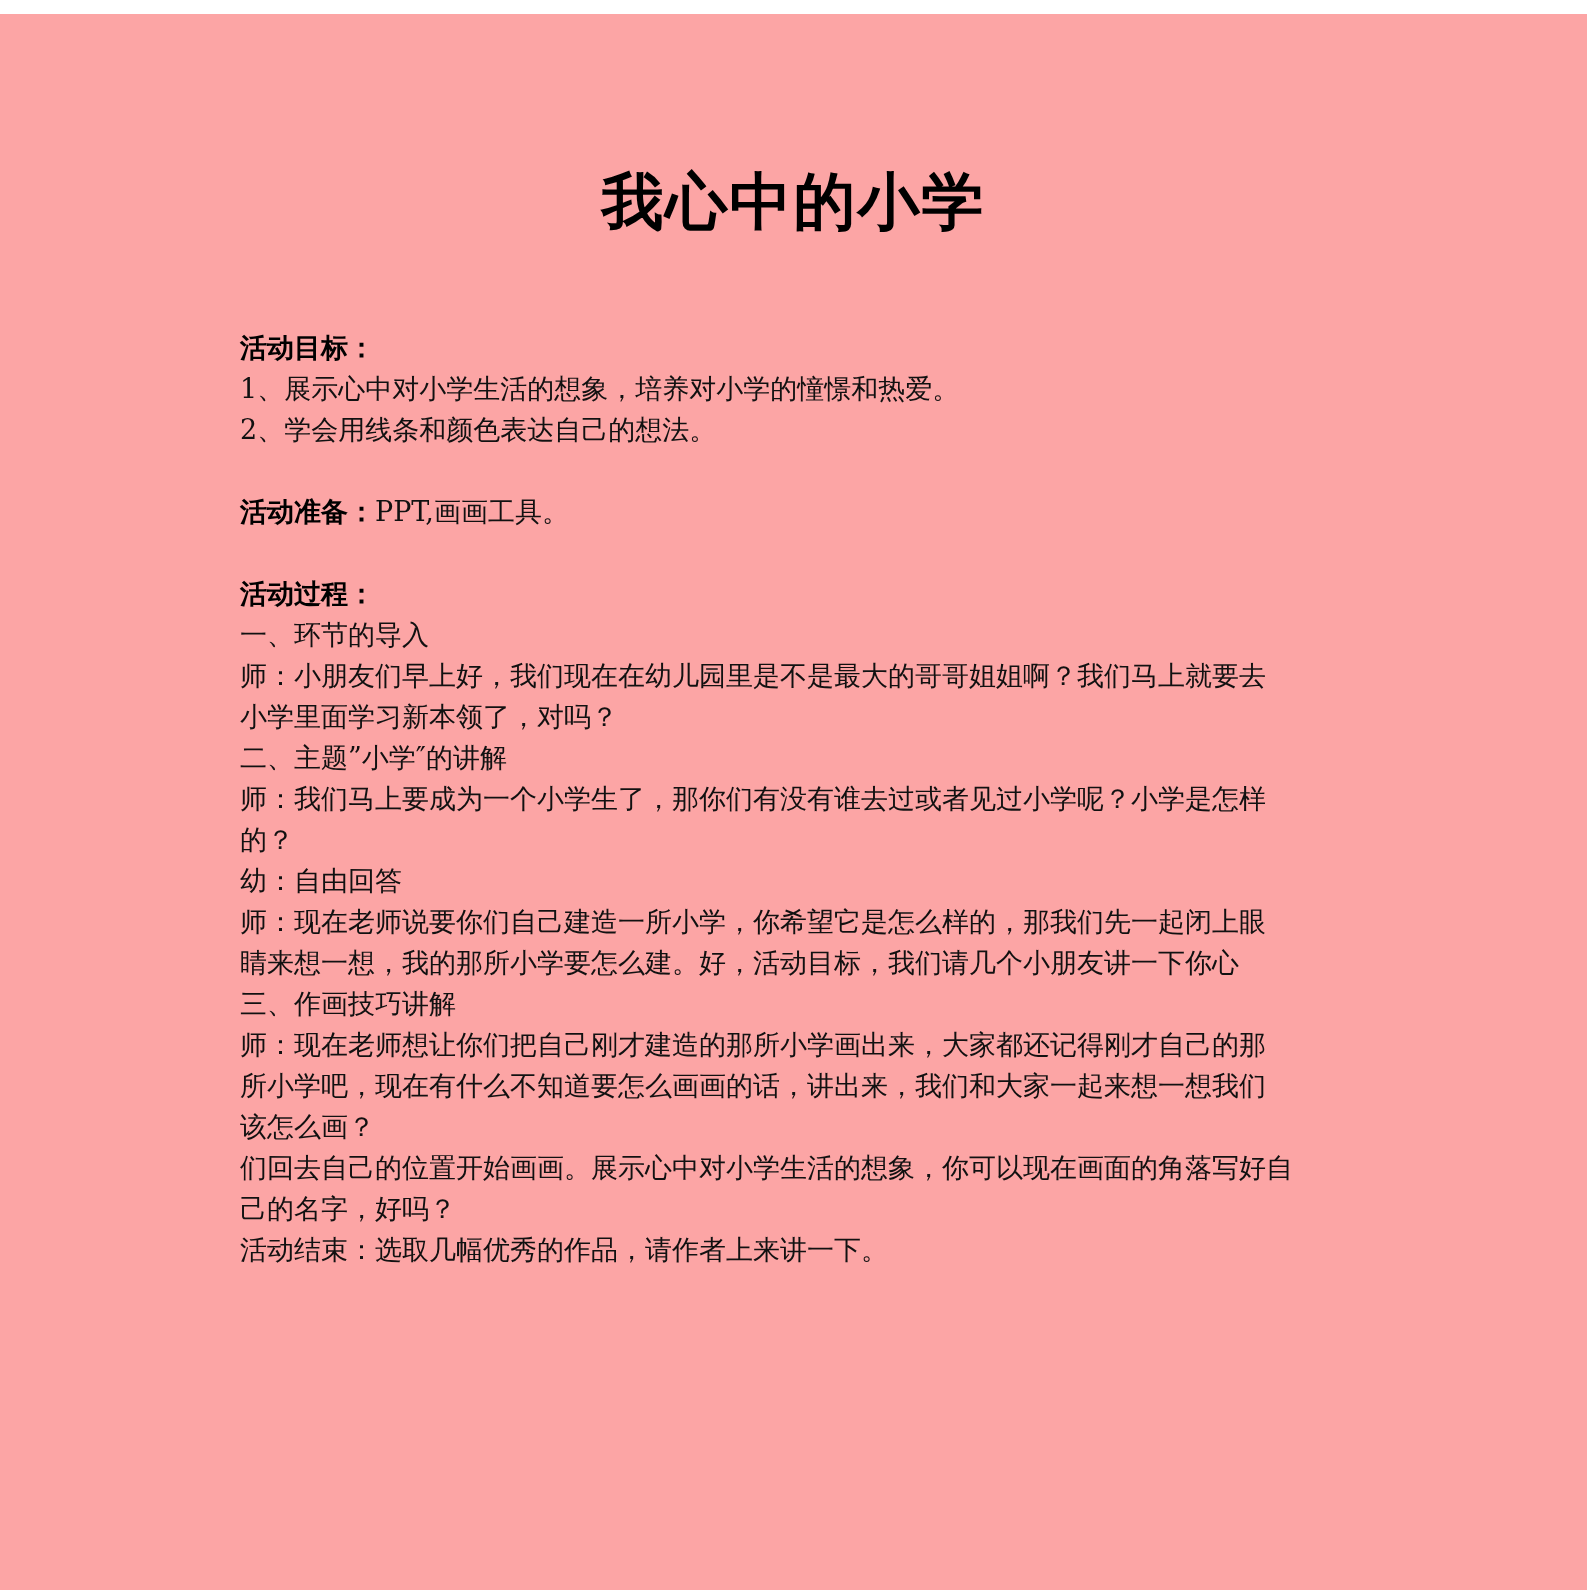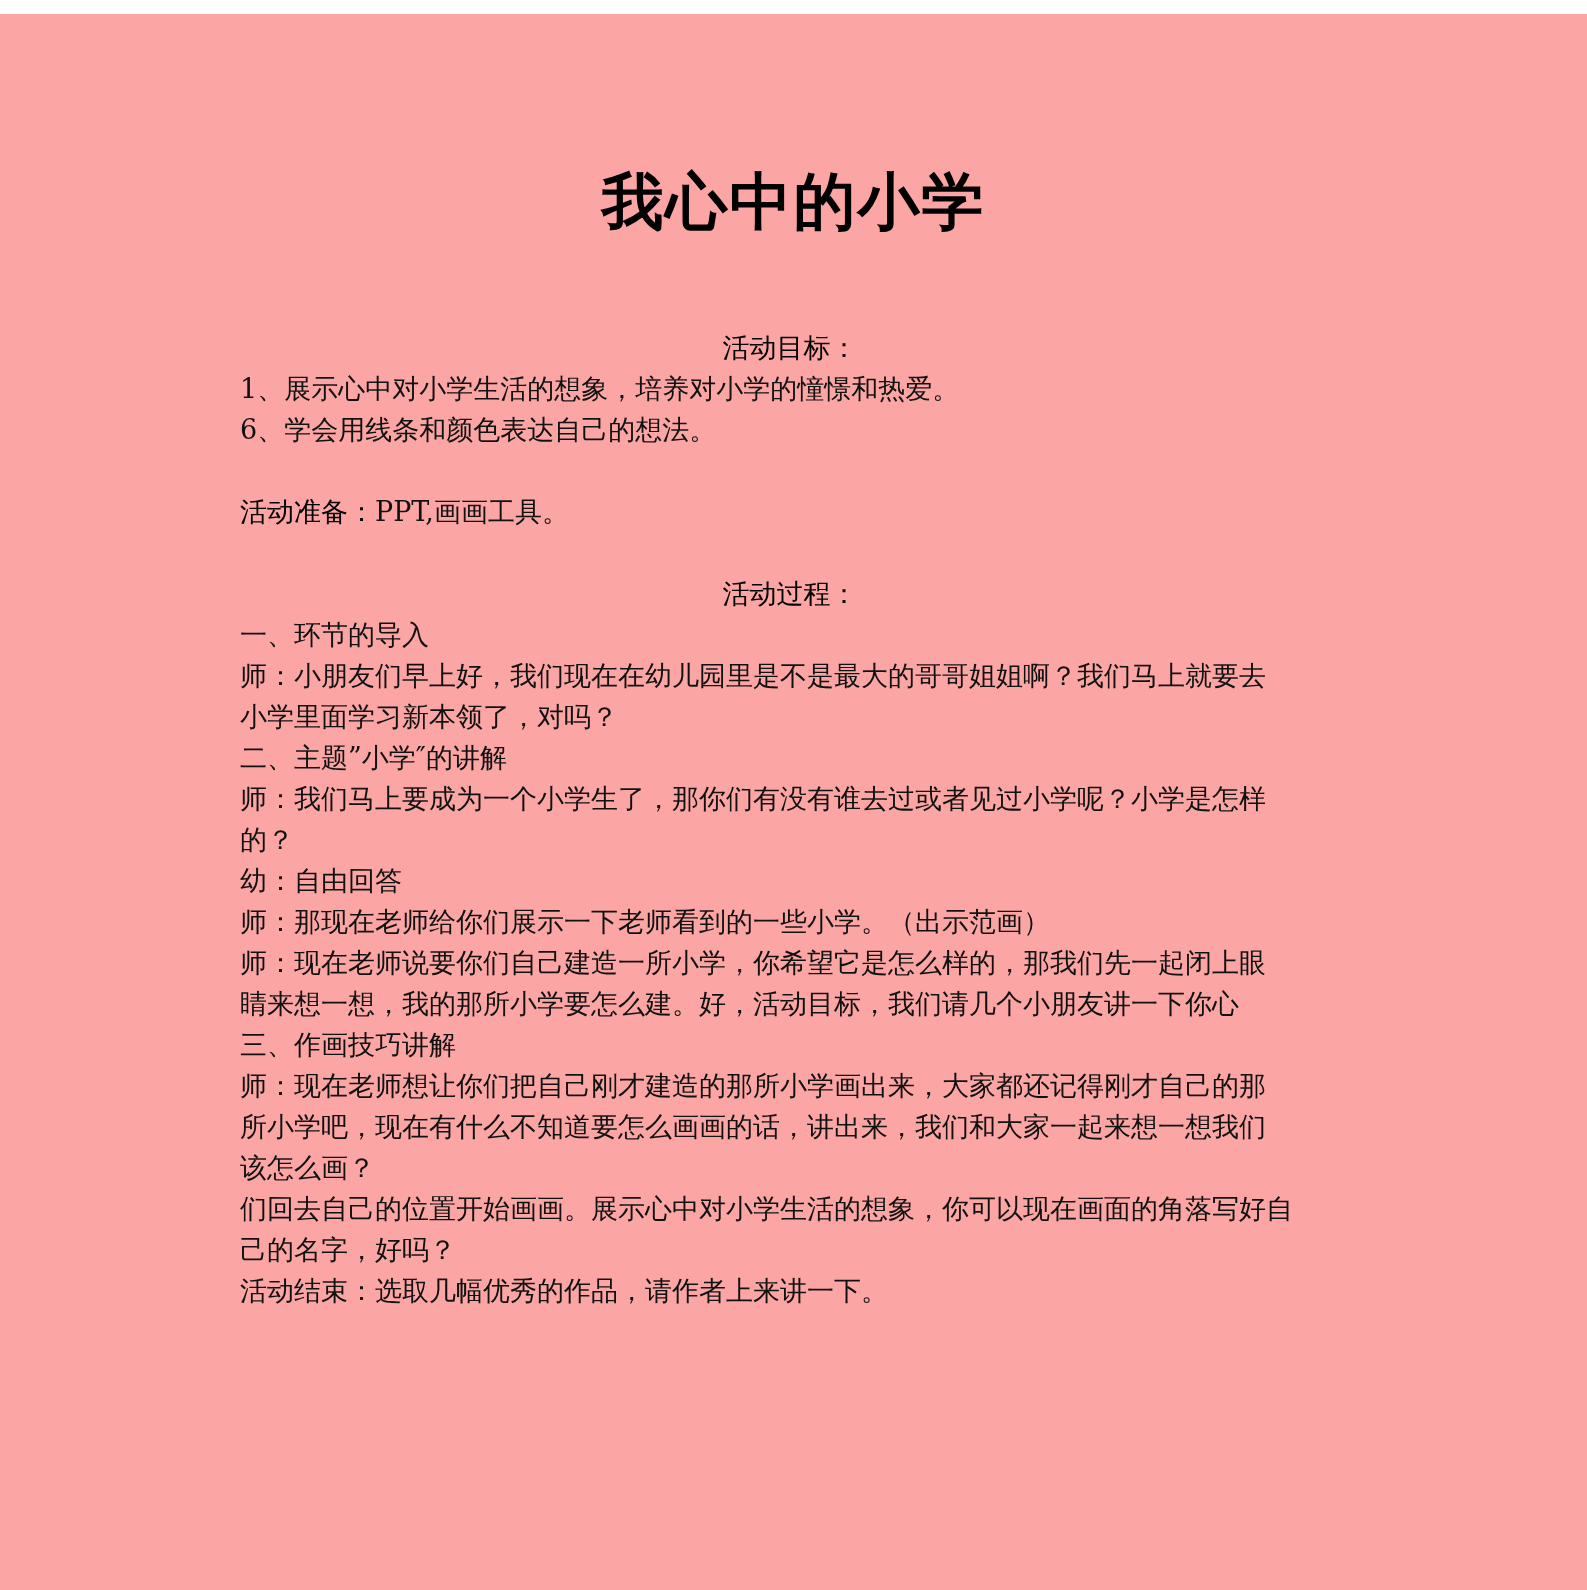--- a/index.html
+++ b/index.html
@@ -48,53 +48,51 @@
     .line {
       display: block;
       white-space: nowrap;
       height: 41px;
     }
     .blank {
       display: block;
       height: 41px;
     }
     .bold {
-      font-weight: normal;
+      font-weight: bold;
       color: #000000;
-      text-align: center;
     }
   </style>
 </head>
 <body>
 
 <div class="page">
 
   <div class="title">我心中的小学</div>
 
   <div class="body-text">
 
     <span class="line bold">活动目标：</span>
     <span class="line">1、展示心中对小学生活的想象，培养对小学的憧憬和热爱。</span>
-    <span class="line">6、学会用线条和颜色表达自己的想法。</span>
+    <span class="line">2、学会用线条和颜色表达自己的想法。</span>
 
     <span class="blank"></span>
 
     <span class="line"><span class="bold">活动准备：</span><span>PPT,画画工具。</span></span>
 
     <span class="blank"></span>
 
     <span class="line bold">活动过程：</span>
     <span class="line">一、环节的导入</span>
     <span class="line">师：小朋友们早上好，我们现在在幼儿园里是不是最大的哥哥姐姐啊？我们马上就要去</span>
     <span class="line">小学里面学习新本领了，对吗？</span>
     <span class="line">二、主题”小学″的讲解</span>
     <span class="line">师：我们马上要成为一个小学生了，那你们有没有谁去过或者见过小学呢？小学是怎样</span>
     <span class="line">的？</span>
     <span class="line">幼：自由回答</span>
-    <span class="line">师：那现在老师给你们展示一下老师看到的一些小学。（出示范画）</span>
     <span class="line">师：现在老师说要你们自己建造一所小学，你希望它是怎么样的，那我们先一起闭上眼</span>
     <span class="line">睛来想一想，我的那所小学要怎么建。好，活动目标，我们请几个小朋友讲一下你心</span>
     <span class="line">三、作画技巧讲解</span>
     <span class="line">师：现在老师想让你们把自己刚才建造的那所小学画出来，大家都还记得刚才自己的那</span>
     <span class="line">所小学吧，现在有什么不知道要怎么画画的话，讲出来，我们和大家一起来想一想我们</span>
     <span class="line">该怎么画？</span>
     <span class="line">们回去自己的位置开始画画。展示心中对小学生活的想象，你可以现在画面的角落写好自</span>
     <span class="line">己的名字，好吗？</span>
     <span class="line">活动结束：选取几幅优秀的作品，请作者上来讲一下。</span>
 

